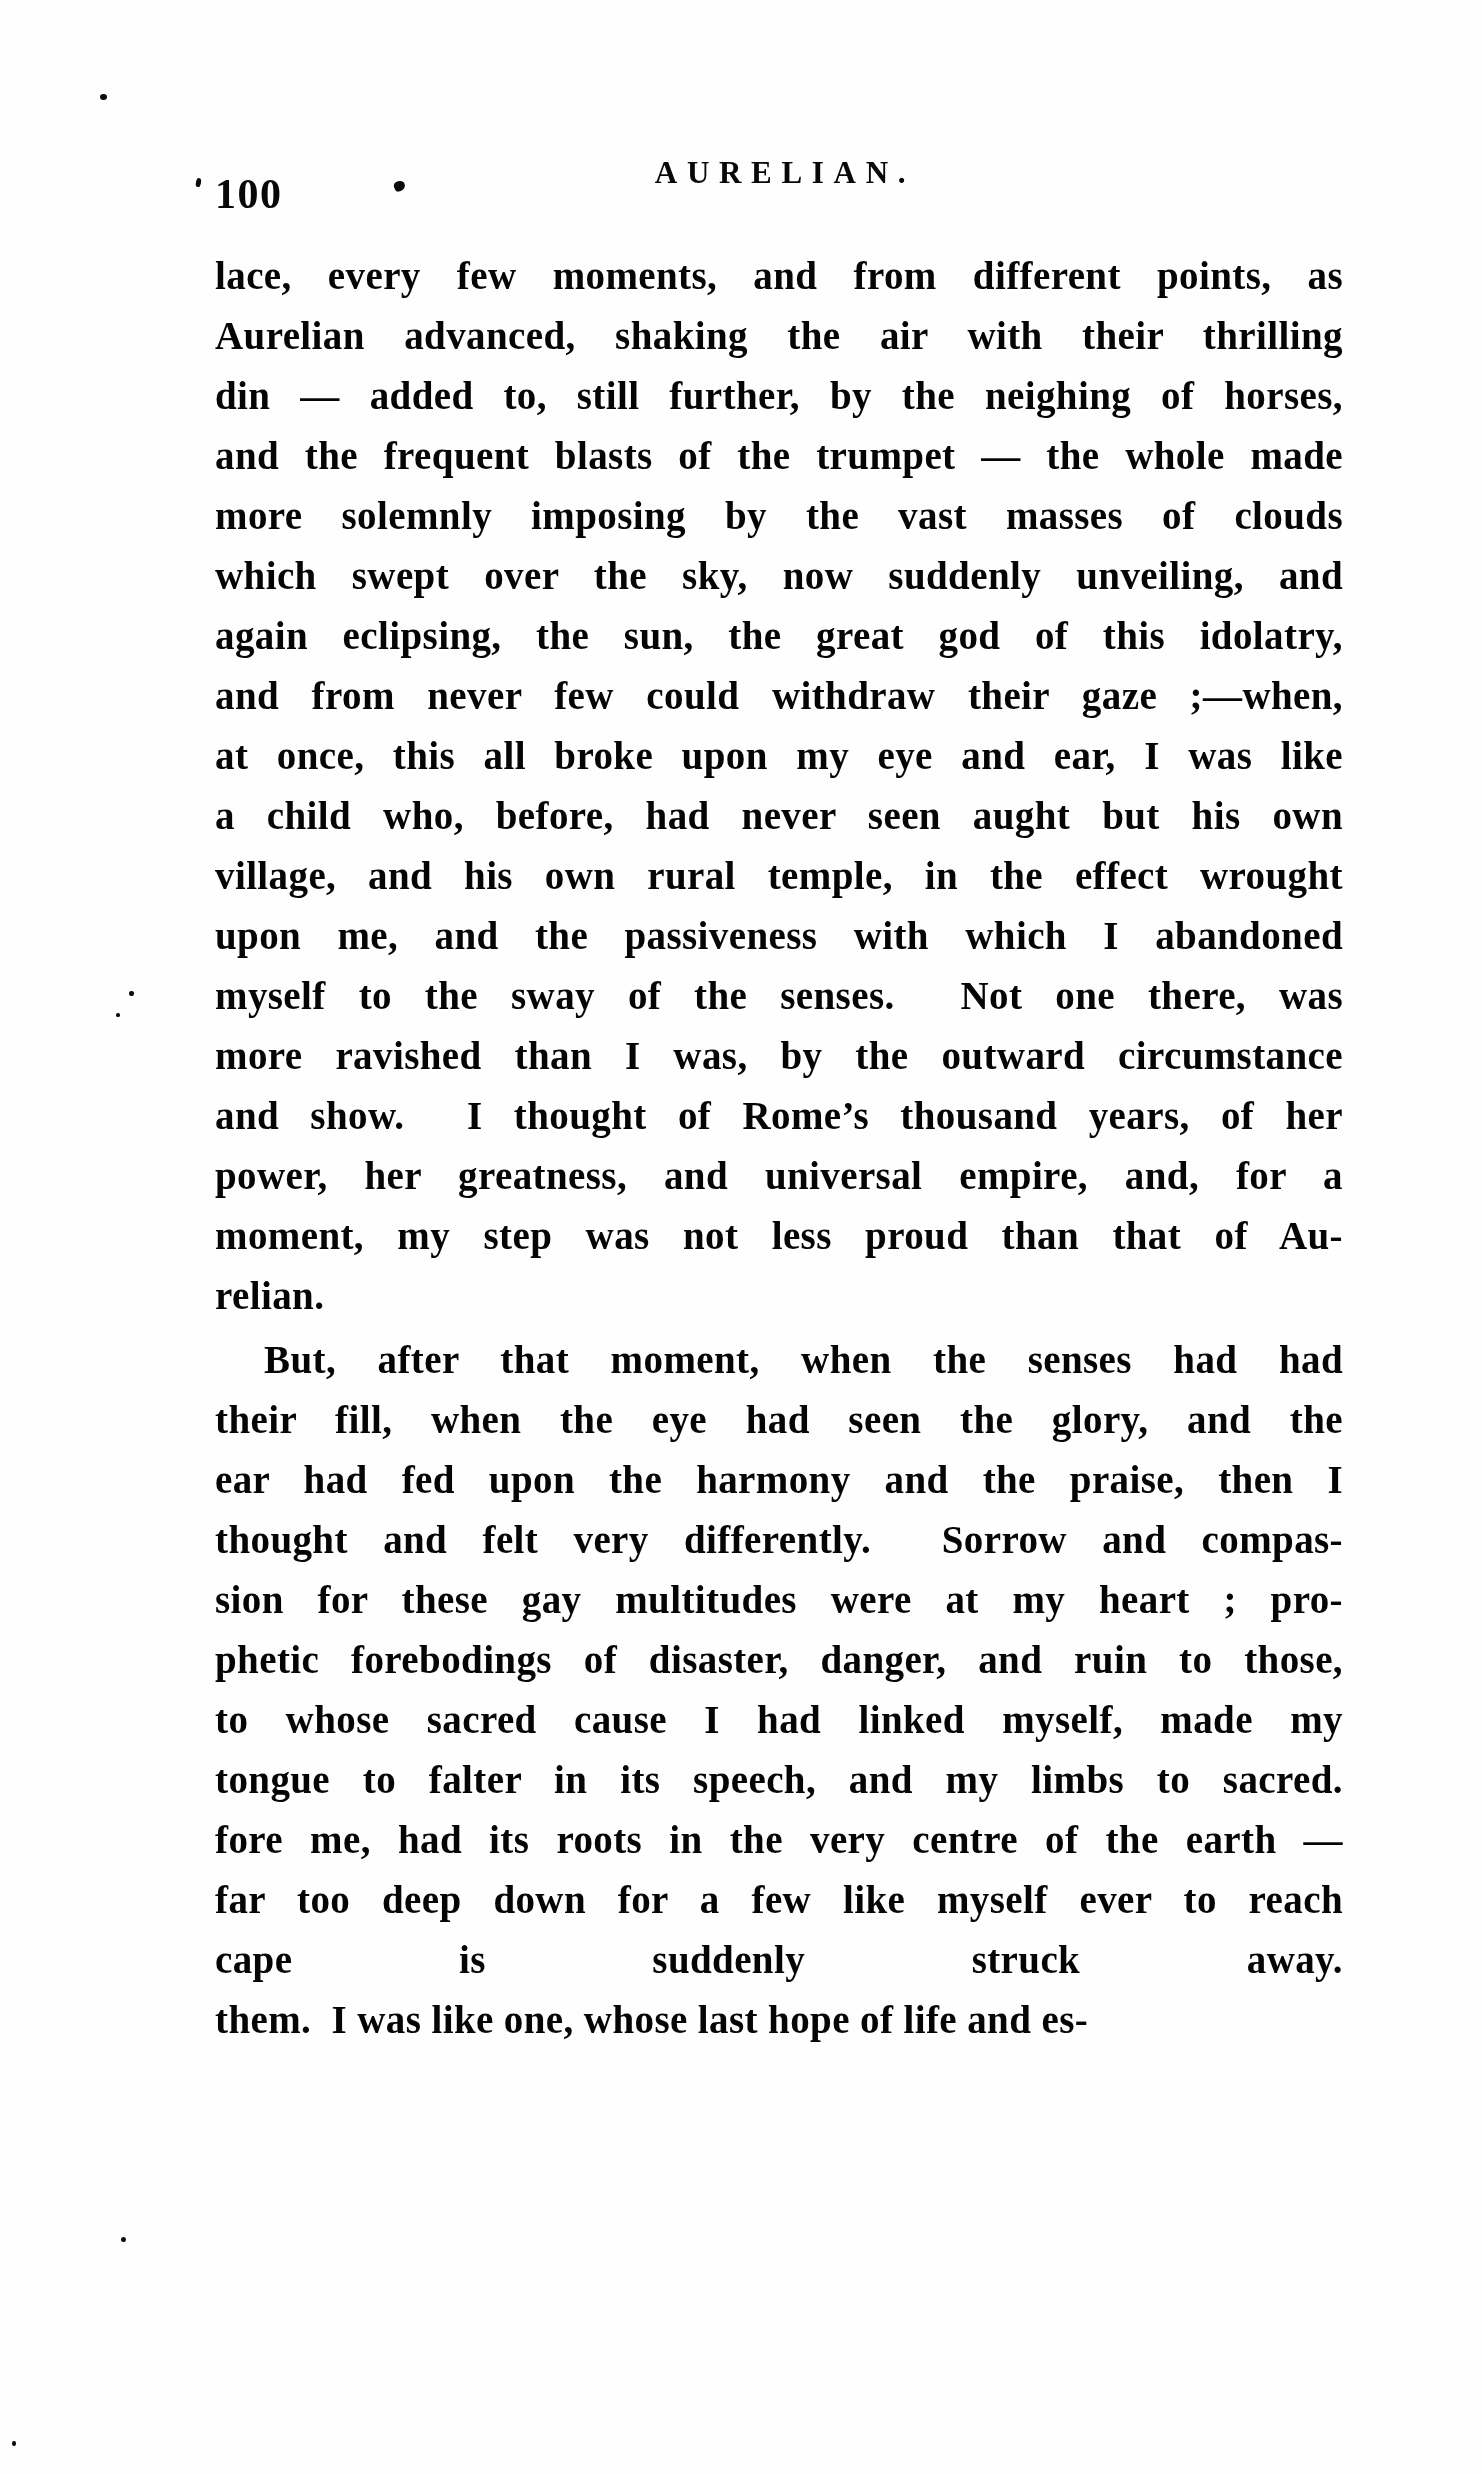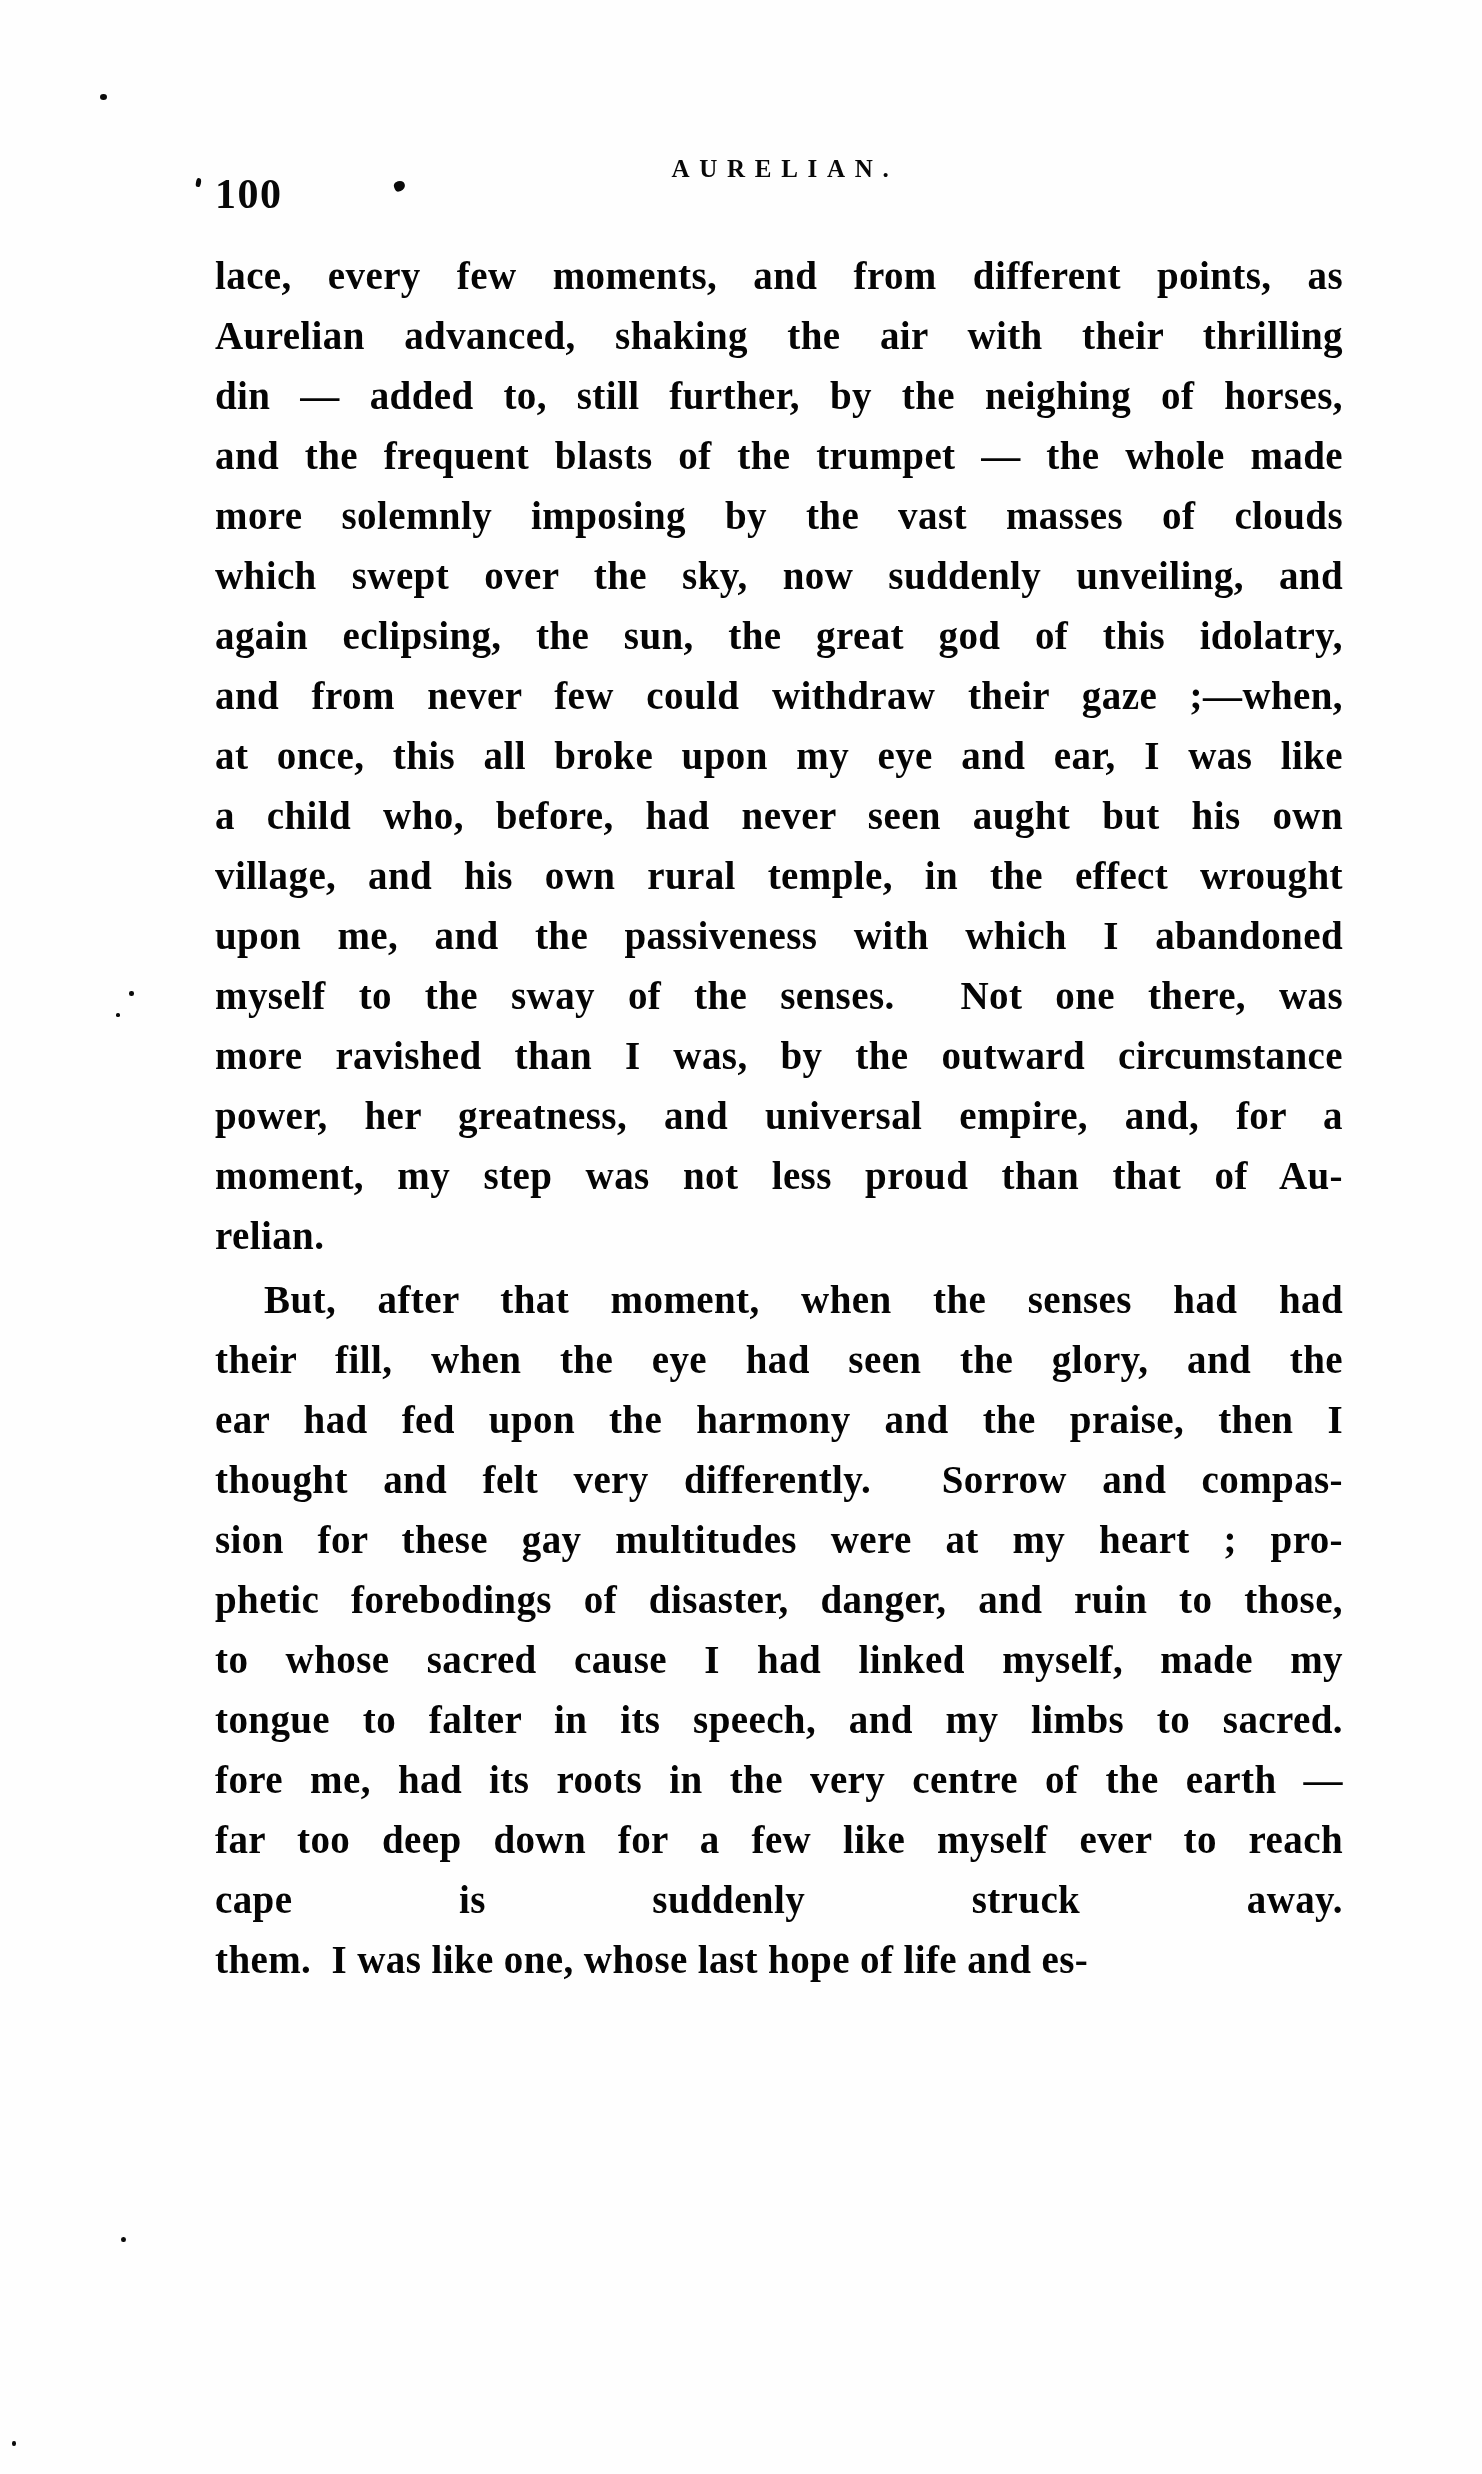--- a/index.html
+++ b/index.html
@@ -25,21 +25,21 @@
     font-size: 42px;
     font-weight: bold;
     letter-spacing: 1.5px;
     color: #080808;
   }
   .running-head {
     position: absolute;
     left: 785px;
     top: 155px;
     transform: translateX(-50%);
-    font-size: 25px;
+    font-size: 31px;
     font-weight: bold;
     letter-spacing: 9.7px;
     white-space: nowrap;
     color: #080808;
   }
 
   
   .body-text {
     position: absolute;
     left: 211px;
@@ -105,20 +105,21 @@
         <div class="line">more solemnly imposing by the vast masses of clouds</div>
         <div class="line">which swept over the sky, now suddenly unveiling, and</div>
         <div class="line">again eclipsing, the sun, the great god of this idolatry,</div>
         <div class="line">and from never few could withdraw their gaze ;—when,</div>
         <div class="line">at once, this all broke upon my eye and ear, I was like</div>
         <div class="line">a child who, before, had never seen aught but his own</div>
         <div class="line">village, and his own rural temple, in the effect wrought</div>
         <div class="line">upon me, and the passiveness with which I abandoned</div>
         <div class="line">myself to the sway of the senses.&nbsp; Not one there, was</div>
         <div class="line">more ravished than I was, by the outward circumstance</div>
+        <div class="line">and show.&nbsp; I thought of Rome’s thousand years, of her</div>
         <div class="line">power, her greatness, and universal empire, and, for a</div>
         <div class="line">moment, my step was not less proud than that of Au-</div>
         <div class="line">relian.</div>
       </div>
     <div class="para indent-first">
         <div class="line">But, after that moment, when the senses had had</div>
         <div class="line">their fill, when the eye had seen the glory, and the</div>
         <div class="line">ear had fed upon the harmony and the praise, then I</div>
         <div class="line">thought and felt very differently.&nbsp; Sorrow and compas-</div>
         <div class="line">sion for these gay multitudes were at my heart ; pro-</div>

